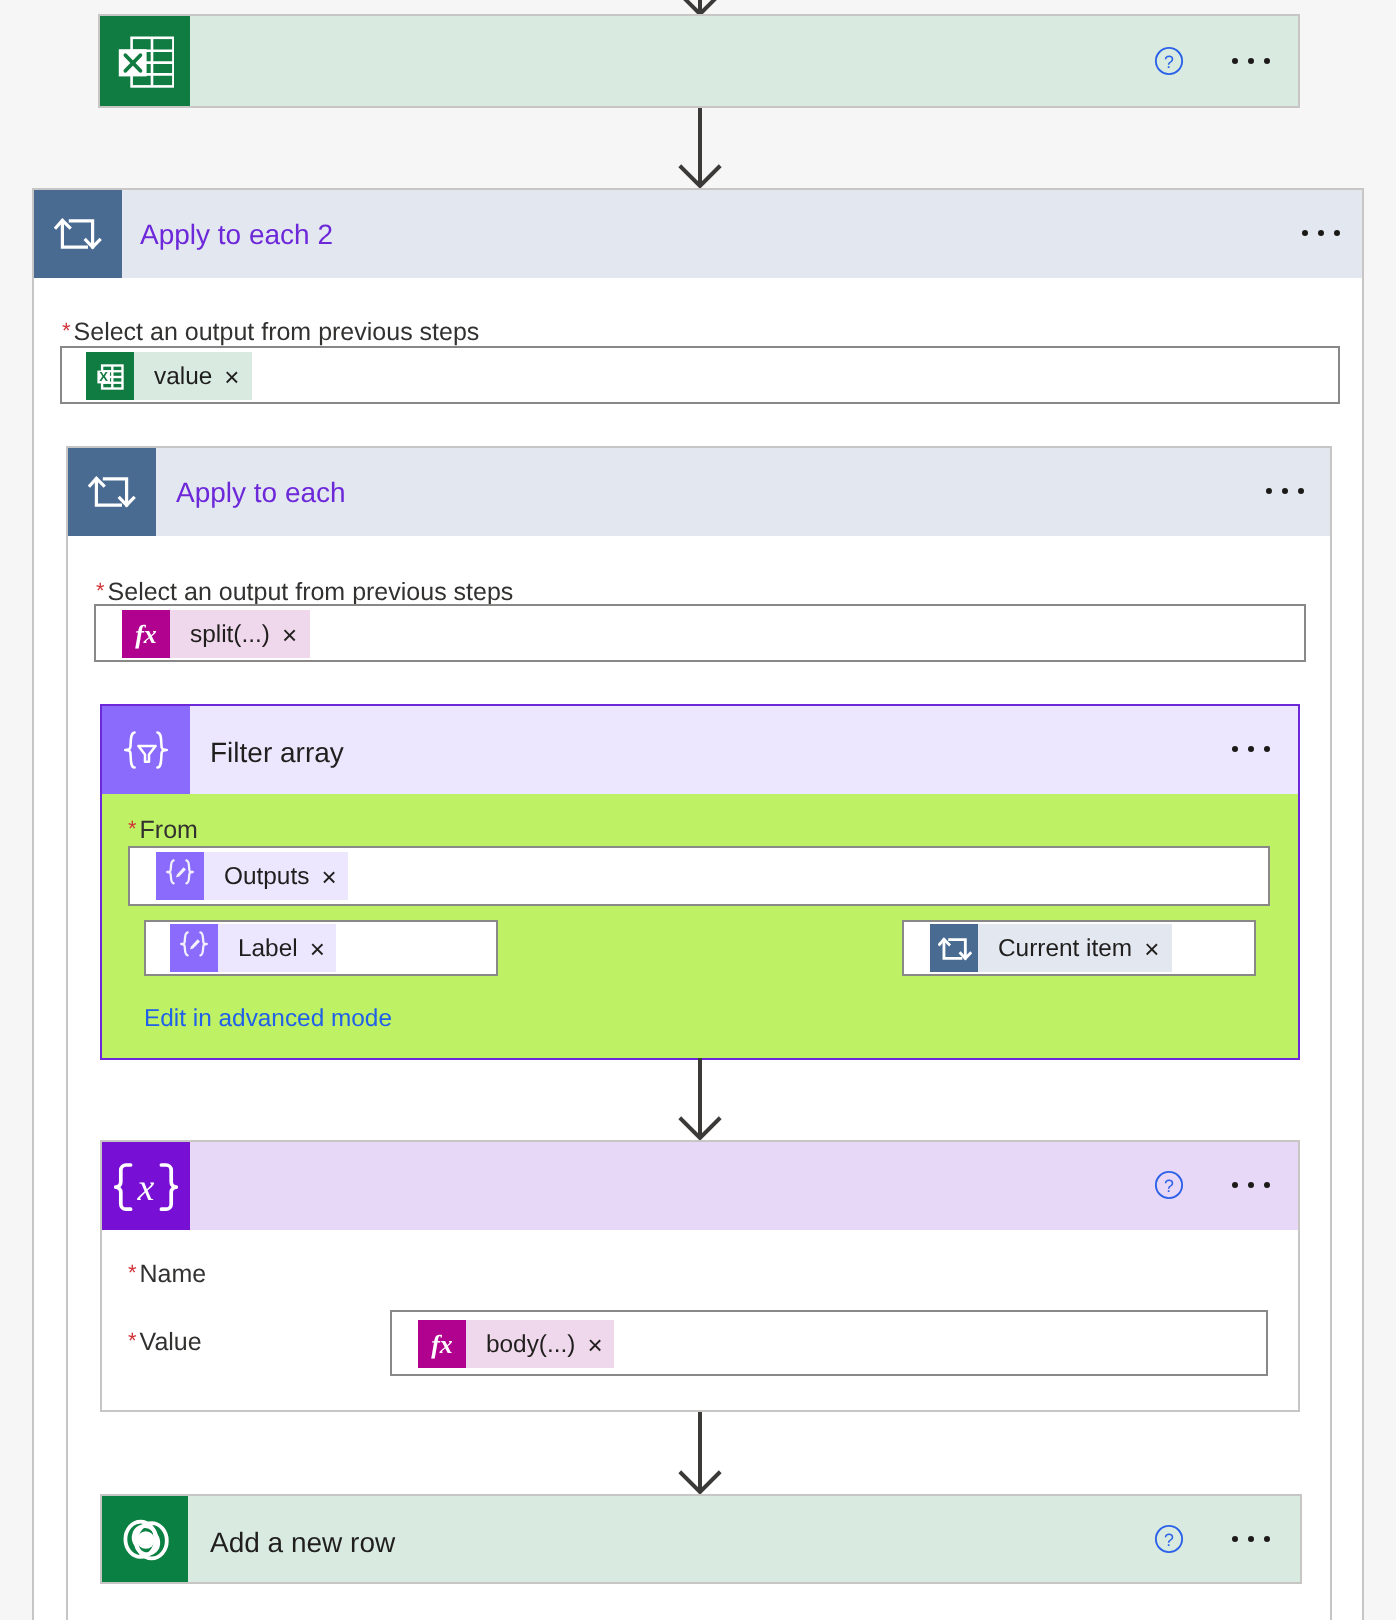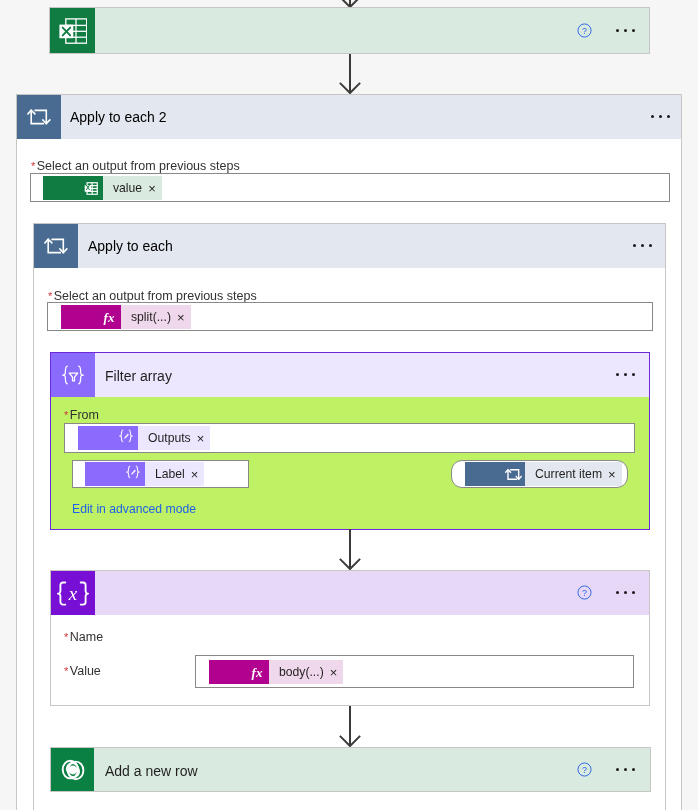--- a/index.html
+++ b/index.html
@@ -10,36 +10,36 @@
     font-family:"Liberation Sans", sans-serif;
     color:#201f1e;
   }
   .canvas{position:relative;width:698px;height:810px;}
   .abs{position:absolute;box-sizing:border-box;}
 
   
   .scope{position:absolute;box-sizing:border-box;border:1px solid #c8c6c4;background:#ffffff;}
   .scope-head-bg{position:absolute;left:0;top:0;height:44px;background:#e3e7ef;}
   .icon-box{position:absolute;left:0;top:0;width:44px;height:44px;display:flex;align-items:center;justify-content:center;}
-  .scope-title{position:absolute;font-size:14px;color:#000000;white-space:nowrap;}
+  .scope-title{position:absolute;font-size:14px;color:#6d28d9;white-space:nowrap;}
 
   
   .card{position:absolute;box-sizing:border-box;}
   .card-head{position:absolute;left:0;top:0;height:44px;width:100%;}
   .card-title{position:absolute;font-size:14px;color:#201f1e;white-space:nowrap;}
 
   
   .flabel{position:absolute;font-size:12.5px;color:#323130;white-space:nowrap;}
   .req{color:#d13438;font-size:12.5px;display:inline-block;vertical-align:top;line-height:1;position:relative;top:1px;margin-right:1.5px;font-size:11px;top:1.5px;}
   .field{position:absolute;box-sizing:border-box;border:1px solid #8a8886;background:#fff;}
   .field-strong{border-color:#605e5c;}
 
   
   .token{position:absolute;display:flex;align-items:center;height:24px;}
-  .token-ic{width:24px;height:24px;display:flex;align-items:center;justify-content:center;flex:0 0 24px;padding-left:36px;}
+  .token-ic{width:24px;height:24px;display:flex;align-items:center;justify-content:center;flex:0 0 24px;}
   .token-body{height:24px;display:flex;align-items:center;padding:0 6px 0 10px;font-size:12.2px;color:#201f1e;white-space:nowrap;}
   .token-x{margin-left:6px;display:inline-block;font-size:13px;}
 
   .link{position:absolute;font-size:12.2px;color:#2160e8;white-space:nowrap;cursor:pointer;}
   .selval{position:absolute;font-size:13px;color:#201f1e;white-space:nowrap;}
   .dots{position:absolute;display:flex;align-items:center;gap:5.1px;}
   .dot{width:3px;height:3px;border-radius:50%;background:#1b1a19;}
   .arrow{position:absolute;}
 </style>
 </head>
@@ -225,21 +225,21 @@
               </svg>
             </span>
             <span class="token-body" style="background:#ece6fe;">
                 <span>Label</span>
                 <span class="token-x">×</span>
               </span>
           </div>
         </div>
 
 
-        <div class="field" style="left:400px;top:107px;width:177px;height:28px;border-radius:11px;">
+        <div class="field" style="left:400px;top:107px;width:177px;height:28px;">
           <div class="token" style="left:13px;top:1px;">
             <span class="token-ic" style="background:#4a6b91;">
               <svg width="17" height="17" viewBox="0 0 24 24">
                 <g fill="none" stroke="#ffffff" stroke-width="2.0" stroke-linecap="square" stroke-linejoin="miter">
                   <path d="M4.2 5.5 V18.6 H16.2"></path>
                   <path d="M19.3 18.4 V5.4 H8.2"></path>
                   <path d="M1.0 8.8 L4.2 5.2 L7.8 8.8"></path>
                   <path d="M15.9 15.0 L19.3 18.6 L22.8 15.0"></path>
                 </g>
               </svg>

